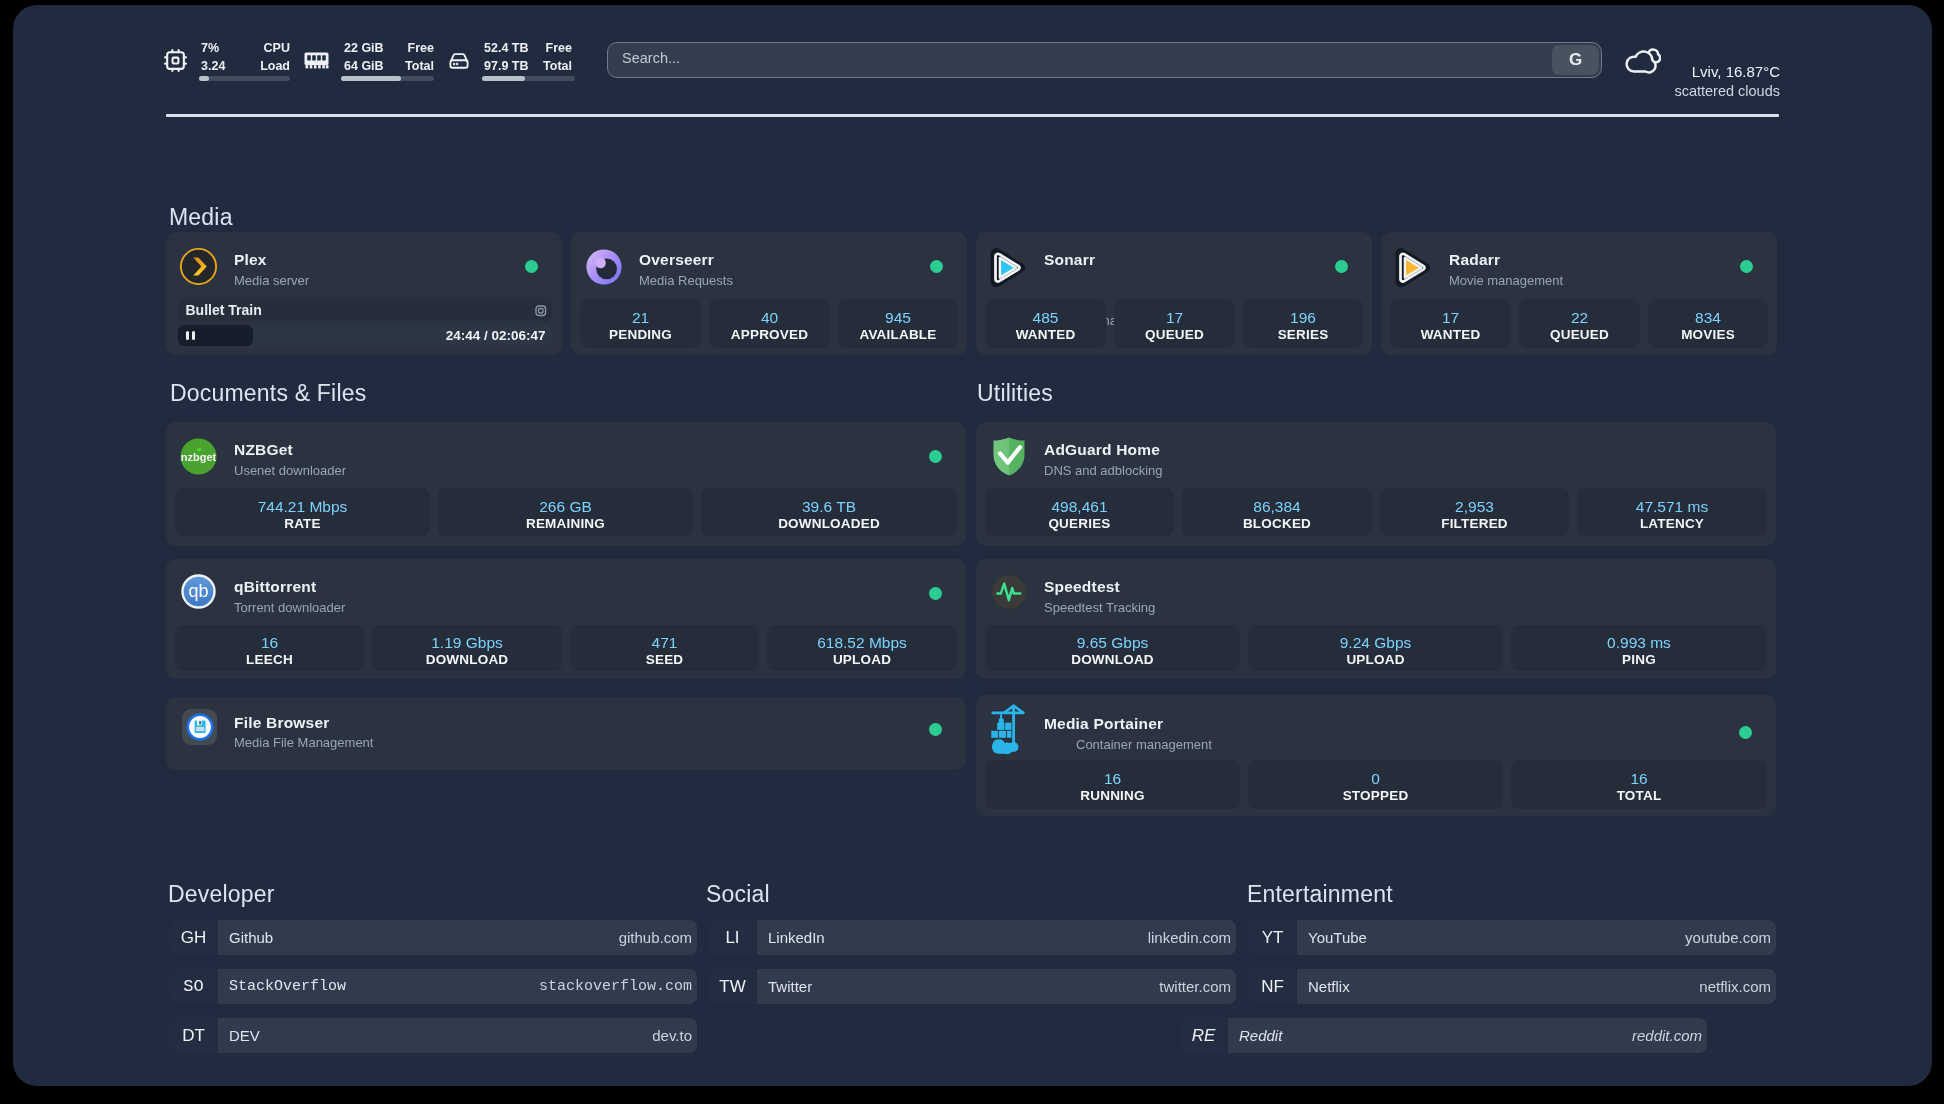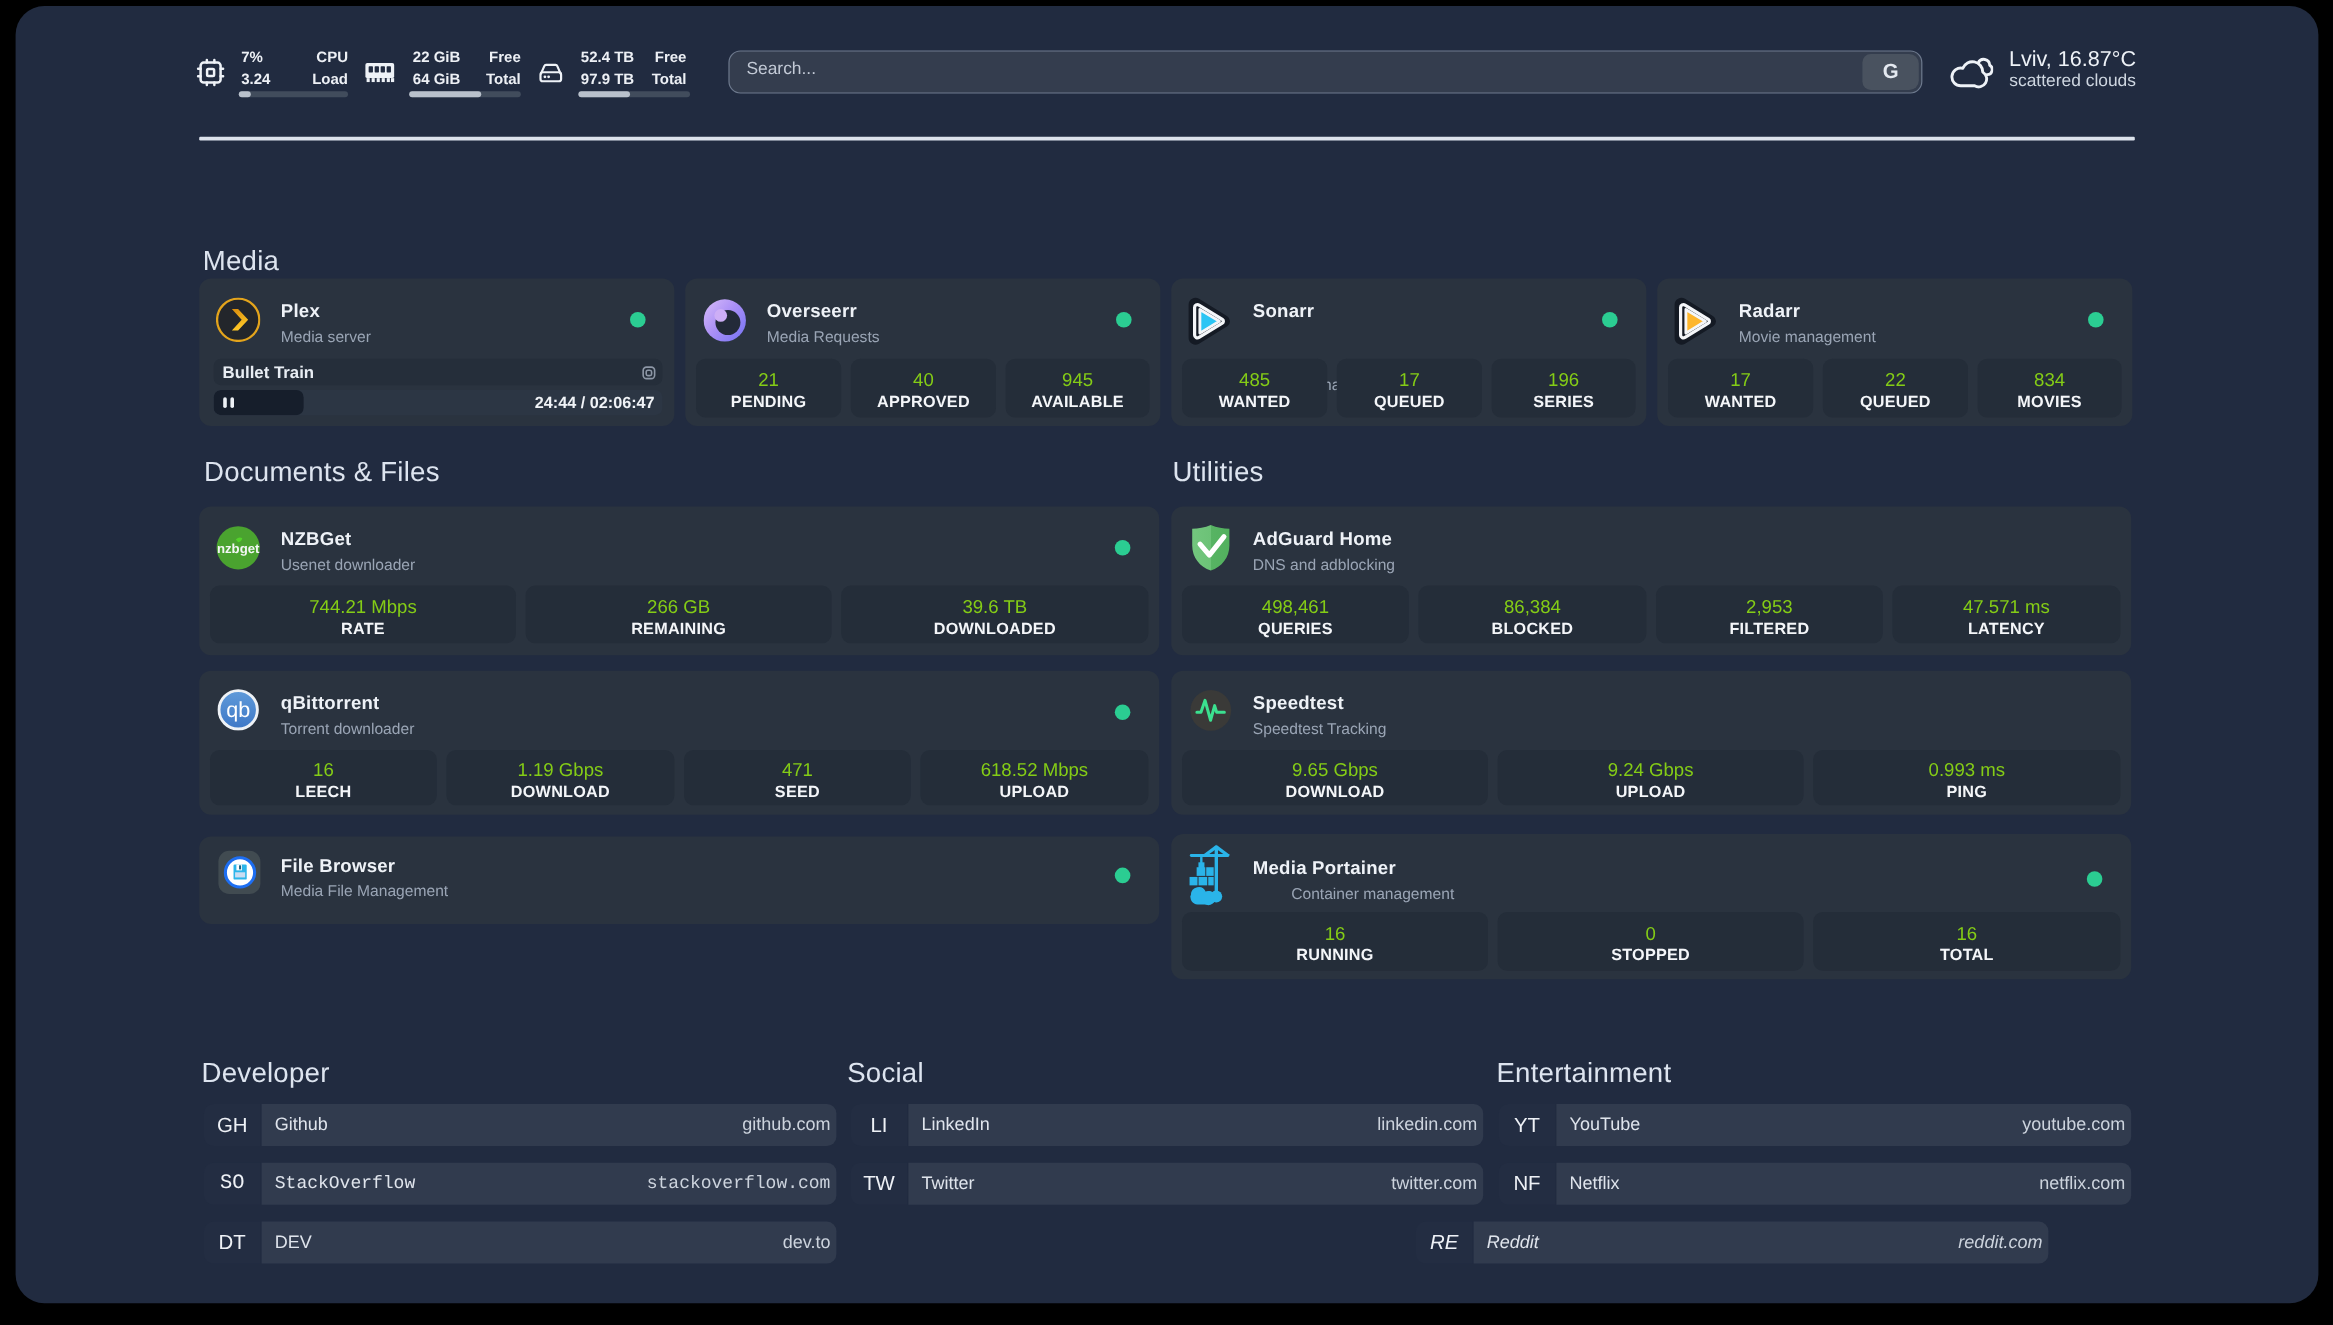--- a/index.html
+++ b/index.html
@@ -7,21 +7,21 @@
   font-family:"Liberation Sans", sans-serif; -webkit-font-smoothing:antialiased; }
 #page { position:absolute; left:13px; top:5px; width:1919px; height:1081px;
   background:#212b40; border-radius:24px; }
 .abs { position:absolute; }
 .card { position:absolute; background:#2a333f; border-radius:10px; }
 .dot { position:absolute; width:13px; height:13px; border-radius:50%; background:#2bcd92; }
 .title { position:absolute; font-size:15.5px; font-weight:700; color:#eef2f7; line-height:17px; letter-spacing:.2px;}
 .sub { position:absolute; font-size:13px; color:#9aa5b5; line-height:15px; }
 .stat { position:absolute; background:#242d39; border-radius:8px; display:flex;
   flex-direction:column; align-items:center; justify-content:center; padding-top:4px; }
-.stat .v { font-size:15.5px; color:#84cc16; line-height:19px; }
+.stat .v { font-size:15.5px; color:#7dd3fc; line-height:19px; }
 .stat .l { font-size:13.5px; font-weight:700; color:#f4f6f9; line-height:16px; letter-spacing:.2px; }
 .head { position:absolute; font-size:23px; font-weight:400; color:#dde4ef; letter-spacing:.2px; }
 .tbv { position:absolute; display:flex; justify-content:space-between; color:#edf0f5;
   font-size:12.5px; font-weight:700; line-height:17.5px; }
 .tbv div { display:flex; flex-direction:column; }
 .tbv div:last-child { text-align:right; }
 .bar { position:absolute; height:5px; border-radius:2.5px; background:#414c5c; }
 .bar i { display:block; height:5px; border-radius:2.5px; background:#b9c1cc; }
 .lrow { position:absolute; height:35px; }
 .lab { position:absolute; left:4px; top:0; width:47px; height:35px; background:#232d42;
@@ -112,21 +112,21 @@
   <div style="position:absolute; right:2px; top:2px; bottom:2px; width:47px; background:#49525f;
     border-radius:7px 8px 8px 7px; display:flex; align-items:center; justify-content:center;
     font-size:17px; font-weight:600; color:#e4e9f0;">G</div>
 </div>
 
 <svg class="abs" style="left:1624px; top:43px;" width="37" height="31" viewBox="0 0 37 31" fill="none" stroke="#eef2f7" stroke-width="2.4" stroke-linecap="round" stroke-linejoin="round">
   <path d="M24.5 9.5 a5 5 0 0 1 9.6 1.9 4.2 4.2 0 0 1-2.4 7.8"></path>
   <path d="M21.5 28.5 H10.2 a7.4 7.4 0 1 1 1.5-14.6 8.6 8.6 0 0 1 16.6 3.2 5.7 5.7 0 0 1-6.8 11.4Z"></path>
 </svg>
 <div class="abs" style="right:164px; top:40px; text-align:right; color:#eef2f7;">
-  <div style="font-size:18px; font-weight:500; line-height:18px;">Lviv, 16.87°C</div>
+  <div style="font-size:15px; font-weight:500; line-height:18px;margin-top:23px;">Lviv, 16.87°C</div>
   <div style="font-size:14.5px; color:#ced6e0; line-height:20px;">scattered clouds</div>
 </div>
 
 <div class="abs" style="left:166px; top:114px; width:1613px; height:2.5px; background:#dce2eb; border-radius:1px;"></div>
 
 <div class="head" style="left:169px; top:204px;text-align:center;">Media</div>
 
 <div class="card" style="left:166px; top:232px; width:396px; height:123px;">
   <svg class="abs" style="left:14px; top:16px;" width="37" height="37" viewBox="0 0 37 37">
     <defs>

